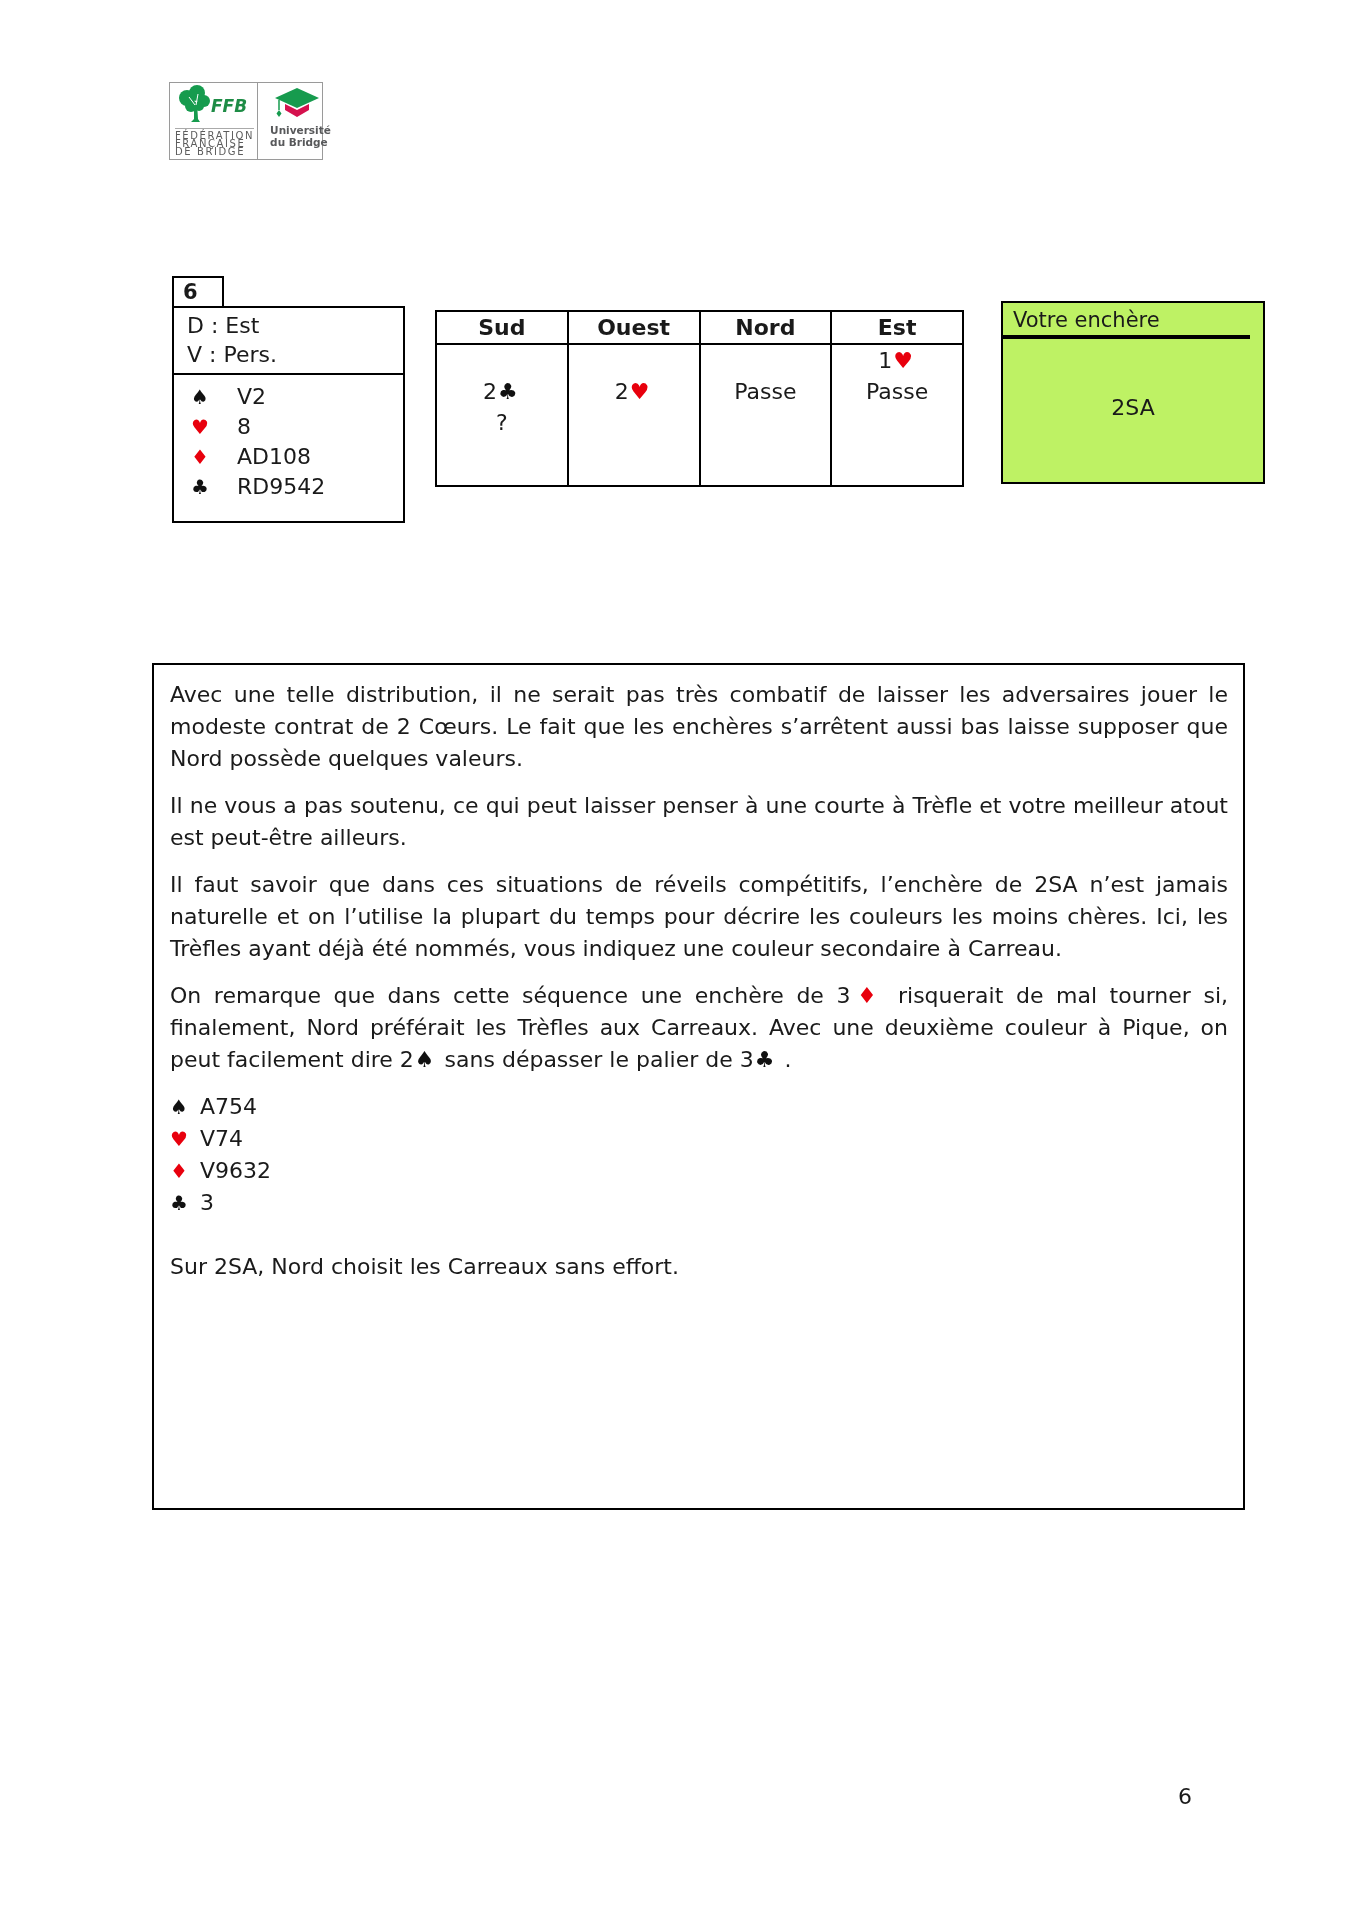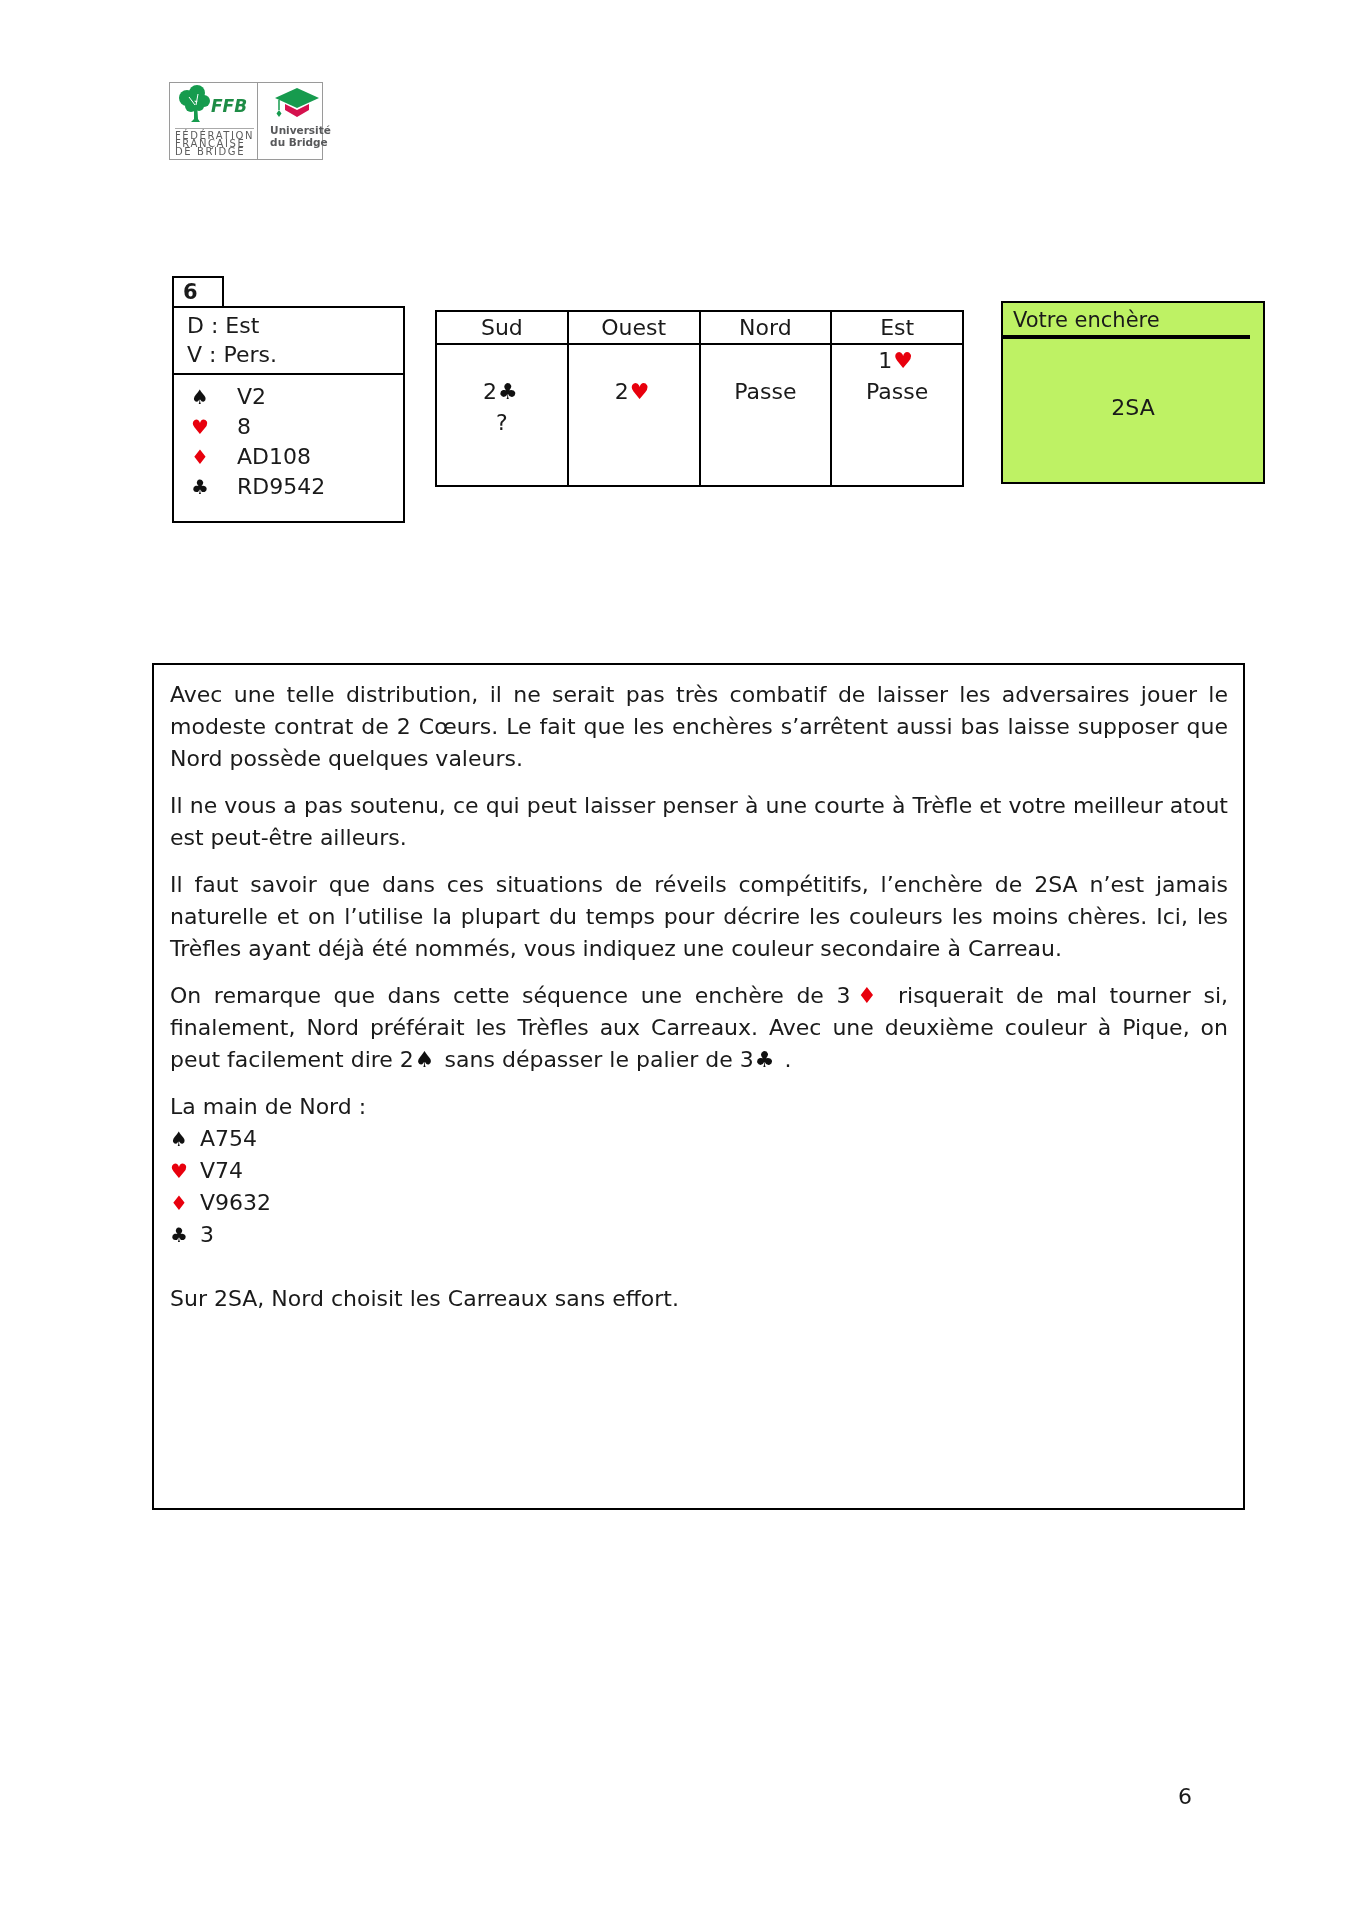--- a/index.html
+++ b/index.html
@@ -49,20 +49,21 @@
   #bid-table {
     position: absolute; left: 435px; top: 310px; width: 529px; height: 177px;
     border: 2px solid #000; background: #fff;
   }
   #bid-cols { display: flex; height: 100%; }
   .bid-col { flex: 1; }
   .bid-col.bl { border-left: 2px solid #000; }
   .bid-head {
     height: 33px; line-height: 31px; text-align: center; font-size: 22px;
     border-bottom: 2px solid #000;
+    font-weight: bold;
   }
   .bid-cell { height: 31px; line-height: 31px; text-align: center; font-size: 22px; }
   .bid-cell:first-of-type { margin-top: 2px; }
 
   
   #answer-box {
     position: absolute; left: 1001px; top: 301px; width: 264px; height: 183px;
     border: 2px solid #000; background: #bef264;
   }
   #answer-title { font-size: 21px; padding: 5px 0 3px 10px; }
@@ -183,21 +184,20 @@
     <div id="answer-rule"></div>
     <div id="answer-bid">2SA</div>
   </div>
 
   <div id="text-box">
     <div id="explain">
         <p class="xp">Avec une telle distribution, il ne serait pas très combatif de laisser les adversaires jouer le modeste contrat de 2 Cœurs. Le fait que les enchères s’arrêtent aussi bas laisse supposer que Nord possède quelques valeurs.</p>
         <p class="xp">Il ne vous a pas soutenu, ce qui peut laisser penser à une courte à Trèfle et votre meilleur atout est peut-être ailleurs.</p>
         <p class="xp">Il faut savoir que dans ces situations de réveils compétitifs, l’enchère de 2SA n’est jamais naturelle et on l’utilise la plupart du temps pour décrire les couleurs les moins chères. Ici, les Trèfles ayant déjà été nommés, vous indiquez une couleur secondaire à Carreau.</p>
         <p class="xp">On remarque que dans cette séquence une enchère de 3<span class="si" style="color: rgb(232, 0, 13);">♦</span> risquerait de mal tourner si, finalement, Nord préférait les Trèfles aux Carreaux. Avec une deuxième couleur à Pique, on peut facilement dire 2<span class="si" style="color: rgb(17, 17, 17);">♠</span> sans dépasser le palier de 3<span class="si" style="color: rgb(17, 17, 17);">♣</span> .</p>
-        <p class="xp tight">La main de Nord :</p>
         <div class="xh"><span class="xh-suit" style="color: rgb(17, 17, 17);">♠</span><span>A754</span></div>
         <div class="xh"><span class="xh-suit" style="color: rgb(232, 0, 13);">♥</span><span>V74</span></div>
         <div class="xh"><span class="xh-suit" style="color: rgb(232, 0, 13);">♦</span><span>V9632</span></div>
         <div class="xh"><span class="xh-suit" style="color: rgb(17, 17, 17);">♣</span><span>3</span></div>
         <div class="spacer"></div>
         <p class="xp">Sur 2SA, Nord choisit les Carreaux sans effort.</p>
       </div>
   </div>
 
   <div id="page-number">6</div>

